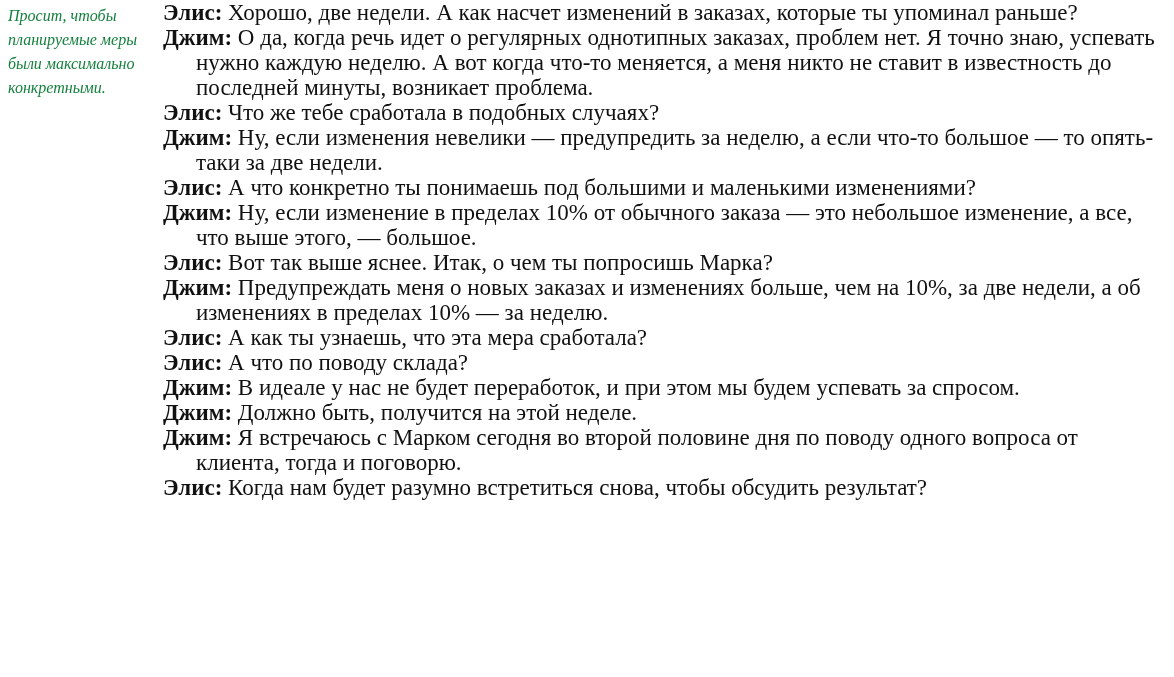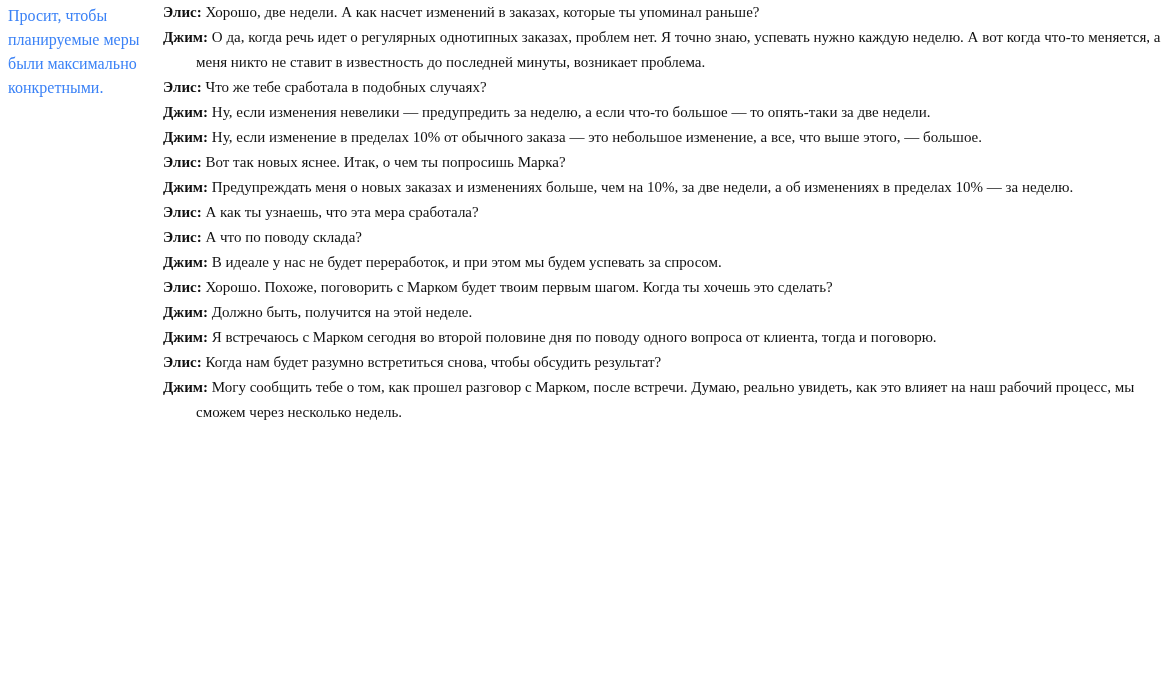--- a/index.html
+++ b/index.html
@@ -15,30 +15,31 @@
     width: 1174px;
     height: 677px;
     font-family: "Liberation Serif", "DejaVu Serif", serif;
     color: #111111;
   }
   .margin-note {
     position: absolute;
     left: 8px;
     top: 4px;
     width: 148px;
+    font-style: italic;
     font-size: 16px;
     line-height: 24px;
-    color: #3b82f6;
+    color: #15803d;
   }
   .dialogue {
     position: absolute;
     left: 163px;
     top: 0px;
     width: 1004px;
-    font-size: 15px;
+    font-size: 23px;
     line-height: 25px;
   }
   .dialogue p.line {
     margin: 0;
     padding-left: 33px;
     text-indent: -33px;
   }
   .dialogue .speaker {
     font-weight: bold;
   }
@@ -46,25 +47,24 @@
 </head>
 <body>
 
 <div class="page">
   <div class="margin-note">Просит, чтобы планируемые меры были максимально конкретными.</div>
   <div class="dialogue">
       <p class="line"><span class="speaker">Элис:</span><span> Хорошо, две недели. А как насчет изменений в заказах, которые ты упоминал раньше?</span></p>
       <p class="line"><span class="speaker">Джим:</span><span> О да, когда речь идет о регулярных однотипных заказах, проблем нет. Я точно знаю, успевать нужно каждую неделю. А вот когда что-то меняется, а меня никто не ставит в известность до последней минуты, возникает проблема.</span></p>
       <p class="line"><span class="speaker">Элис:</span><span> Что же тебе сработала в подобных случаях?</span></p>
       <p class="line"><span class="speaker">Джим:</span><span> Ну, если изменения невелики — предупредить за неделю, а если что-то большое — то опять-таки за две недели.</span></p>
+      <p class="line"><span class="speaker">Элис:</span><span> А что конкретно ты понимаешь под большими и маленькими изменениями?</span></p>
       <p class="line"><span class="speaker">Джим:</span><span> Ну, если изменение в пределах 10% от обычного заказа — это небольшое изменение, а все, что выше этого, — большое.</span></p>
-      <p class="line"><span class="speaker">Элис:</span><span> Вот так новых яснее. Итак, о чем ты попросишь Марка?</span></p>
+      <p class="line"><span class="speaker">Элис:</span><span> Вот так выше яснее. Итак, о чем ты попросишь Марка?</span></p>
       <p class="line"><span class="speaker">Джим:</span><span> Предупреждать меня о новых заказах и изменениях больше, чем на 10%, за две недели, а об изменениях в пределах 10% — за неделю.</span></p>
       <p class="line"><span class="speaker">Элис:</span><span> А как ты узнаешь, что эта мера сработала?</span></p>
       <p class="line"><span class="speaker">Элис:</span><span> А что по поводу склада?</span></p>
       <p class="line"><span class="speaker">Джим:</span><span> В идеале у нас не будет переработок, и при этом мы будем успевать за спросом.</span></p>
-      <p class="line"><span class="speaker">Элис:</span><span> Хорошо. Похоже, поговорить с Марком будет твоим первым шагом. Когда ты хочешь это сделать?</span></p>
       <p class="line"><span class="speaker">Джим:</span><span> Должно быть, получится на этой неделе.</span></p>
       <p class="line"><span class="speaker">Джим:</span><span> Я встречаюсь с Марком сегодня во второй половине дня по поводу одного вопроса от клиента, тогда и поговорю.</span></p>
       <p class="line"><span class="speaker">Элис:</span><span> Когда нам будет разумно встретиться снова, чтобы обсудить результат?</span></p>
-      <p class="line"><span class="speaker">Джим:</span><span> Могу сообщить тебе о том, как прошел разговор с Марком, после встречи. Думаю, реально увидеть, как это влияет на наш рабочий процесс, мы сможем через несколько недель.</span></p>
     </div>
 </div>
 
 </body></html>

